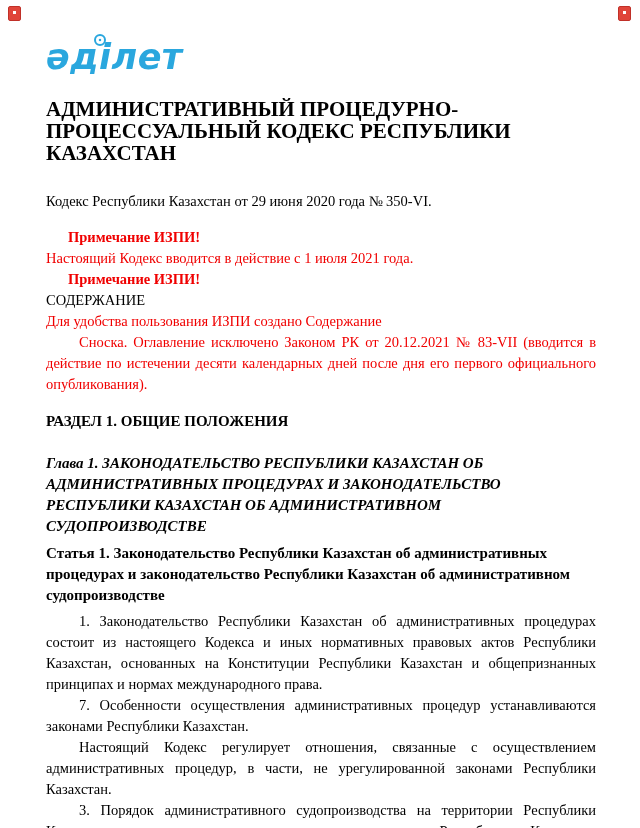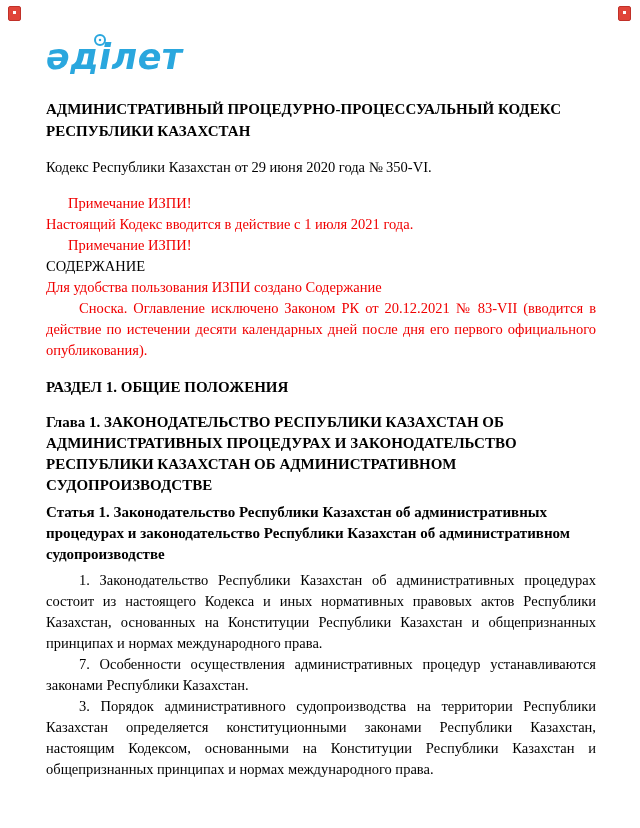--- a/index.html
+++ b/index.html
@@ -55,42 +55,42 @@
     top: 0px;
     width: 8px;
     height: 8px;
     border: 2.5px solid #2aa7de;
     border-radius: 50%;
     background: radial-gradient(circle, #2aa7de 1.4px, #ffffff 1.6px);
     box-sizing: content-box;
   }
 
   .doc-title {
-    font-size: 15px;
+    font-size: 21px;
     font-weight: bold;
     line-height: 22px;
     margin: 18px 0 0 0;
   }
   p { margin: 0; }
   .line { line-height: 21px; font-size: 14.5px; }
   .just { text-align: justify; }
   .red { color: #f00000; }
-  .indent1 { text-indent: 22px; }
+  .indent1 { text-indent: 22px; font-weight: bold; }
   .indent2 { text-indent: 33px; }
 
-  .source { margin-top: 15px; }
+  .source { margin-top: 27px; }
   .izpi-block { margin-top: 15px; }
   .heading {
     font-size: 15px;
     font-weight: bold;
     line-height: 21px;
     margin: 0;
   }
   .section { margin-top: 16px; }
-  .chapter { margin-top: 14px; }
+  .chapter { margin-top: 21px; font-style: italic; }
   .article { margin-top: 6px; }
   .body-text { margin-top: 5px; }
 </style>
 </head>
 <body>
 
 <div class="page">
 
   <div class="corner-icon left"></div>
   <div class="corner-icon right"></div>
@@ -116,16 +116,17 @@
   <h2 class="heading section">РАЗДЕЛ 1. ОБЩИЕ ПОЛОЖЕНИЯ</h2>
 
   <h2 class="heading chapter">Глава 1. ЗАКОНОДАТЕЛЬСТВО РЕСПУБЛИКИ КАЗАХСТАН ОБ АДМИНИСТРАТИВНЫХ ПРОЦЕДУРАХ И ЗАКОНОДАТЕЛЬСТВО РЕСПУБЛИКИ КАЗАХСТАН ОБ АДМИНИСТРАТИВНОМ СУДОПРОИЗВОДСТВЕ</h2>
 
   <h2 class="heading article">Статья 1. Законодательство Республики Казахстан об административных процедурах и законодательство Республики Казахстан об административном судопроизводстве</h2>
 
   <div class="body-text">
 
   <p class="line indent2 just para">1. Законодательство Республики Казахстан об административных процедурах состоит из настоящего Кодекса и иных нормативных правовых актов Республики Казахстан, основанных на Конституции Республики Казахстан и общепризнанных принципах и нормах международного права.</p>
       <p class="line indent2 just para">7. Особенности осуществления административных процедур устанавливаются законами Республики Казахстан.</p>
+      <p class="line indent2 just para">Настоящий Кодекс регулирует отношения, связанные с осуществлением административных процедур, в части, не урегулированной законами Республики Казахстан.</p>
       <p class="line indent2 just para">3. Порядок административного судопроизводства на территории Республики Казахстан определяется конституционными законами Республики Казахстан, настоящим Кодексом, основанными на Конституции Республики Казахстан и общепризнанных принципах и нормах международного права.</p>
     </div>
 
 </div>
 
 </body></html>

